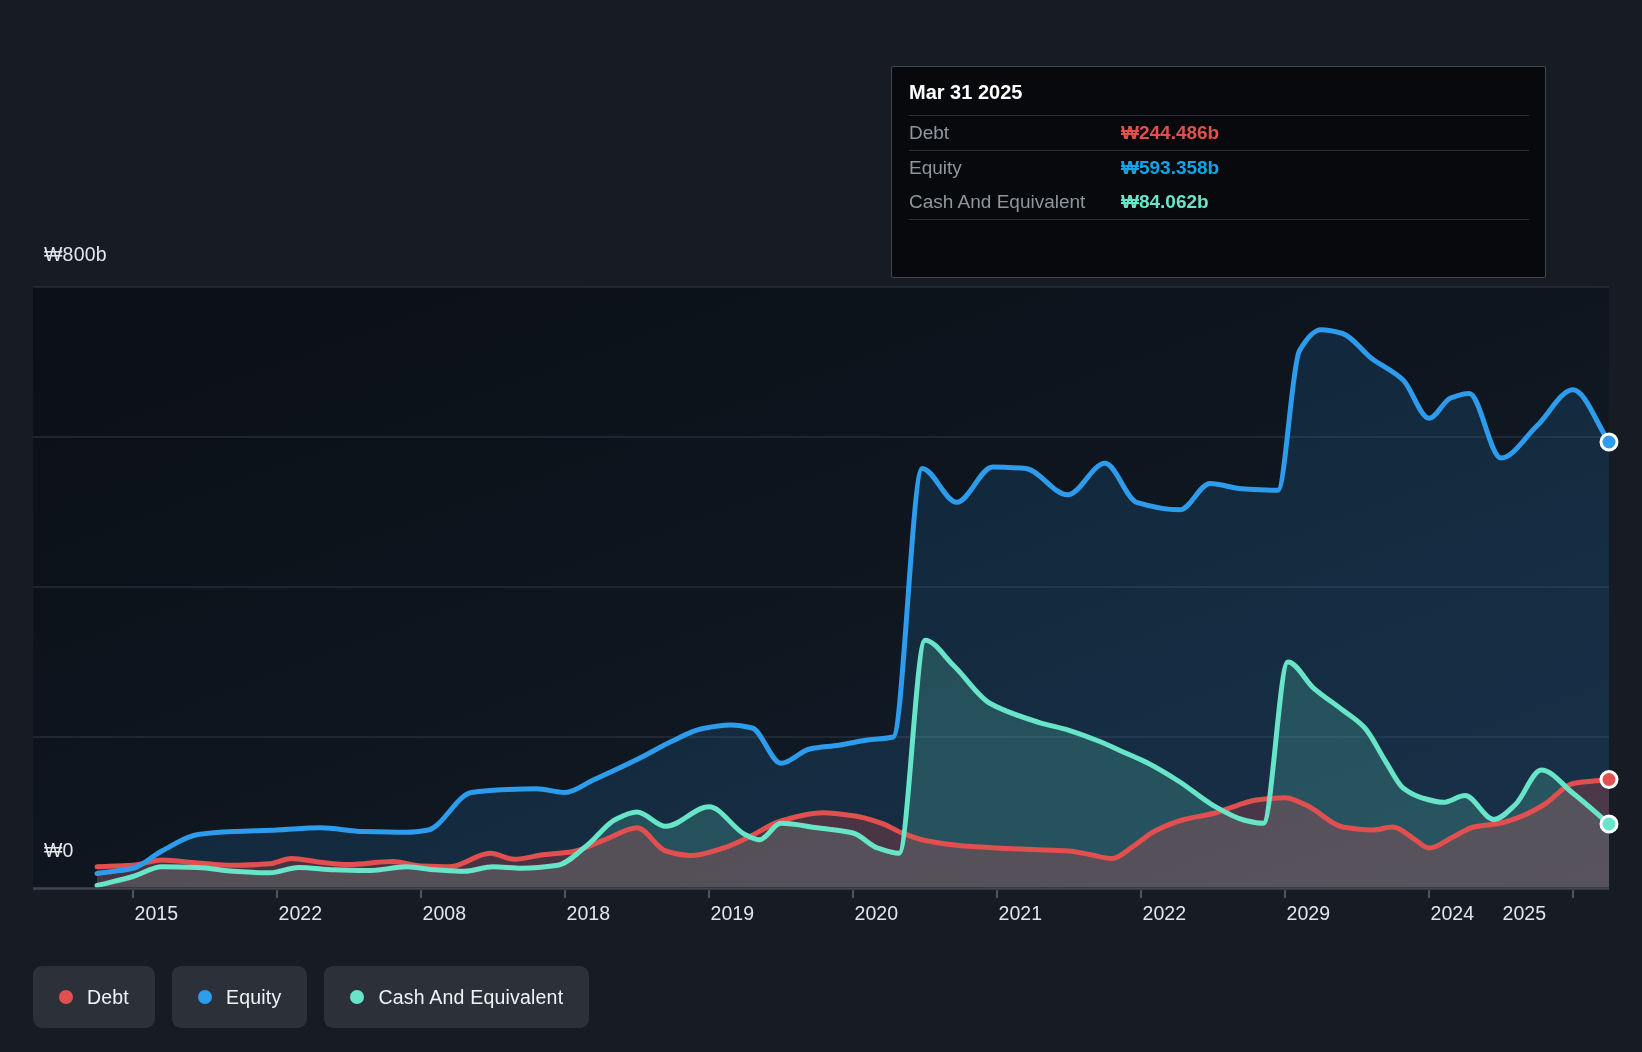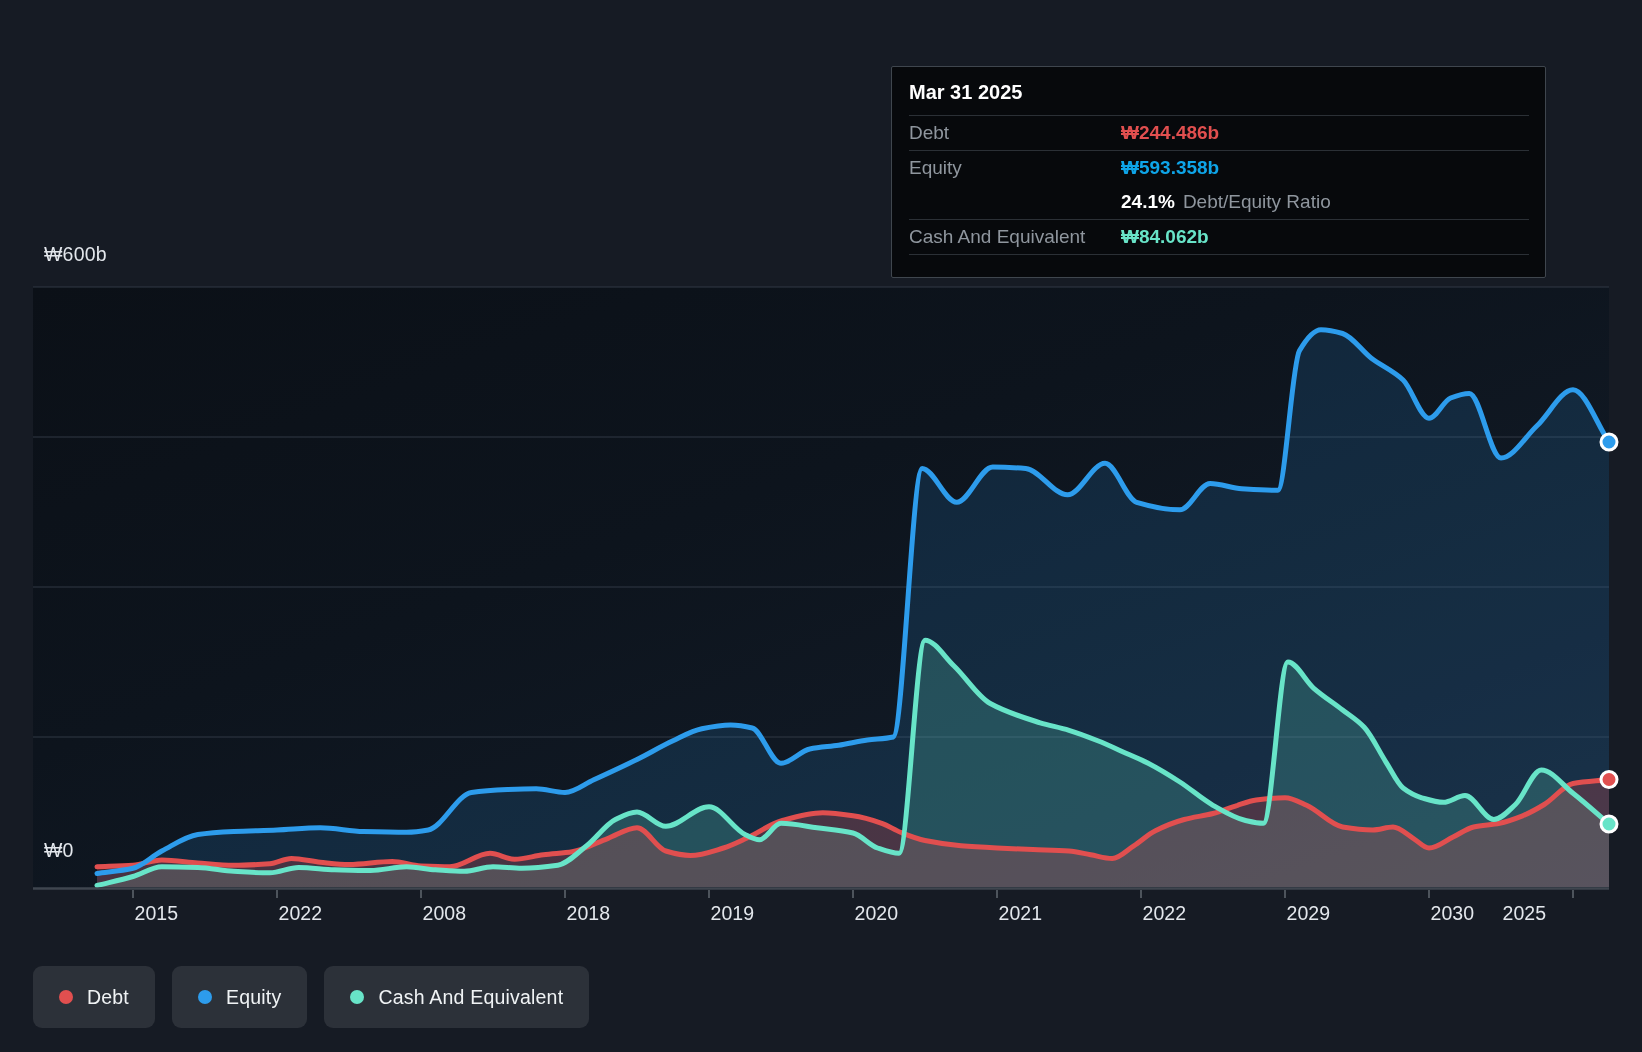--- a/index.html
+++ b/index.html
@@ -76,52 +76,46 @@
       <line x1="997" y1="890" x2="997" y2="898" stroke="#4d545c" stroke-width="2"></line>
       <line x1="1141" y1="890" x2="1141" y2="898" stroke="#4d545c" stroke-width="2"></line>
       <line x1="1285" y1="890" x2="1285" y2="898" stroke="#4d545c" stroke-width="2"></line>
       <line x1="1429" y1="890" x2="1429" y2="898" stroke="#4d545c" stroke-width="2"></line>
       <line x1="1573" y1="890" x2="1573" y2="898" stroke="#4d545c" stroke-width="2"></line>
       <circle cx="1609.0" cy="779.5" r="8" fill="#e14f4f" stroke="#ffffff" stroke-width="3"></circle>
       <circle cx="1609.0" cy="442.0" r="8" fill="#2d9cec" stroke="#ffffff" stroke-width="3"></circle>
       <circle cx="1609.0" cy="824.0" r="8" fill="#68e4c8" stroke="#ffffff" stroke-width="3"></circle>
     </svg>
 
-  <div class="ylabel" style="top:243px;">₩600b</div>
+  <div class="ylabel" style="top:243px;">₩800b</div>
   <div class="ylabel" style="top:839px;">₩0</div>
 
   <div id="xlabels">
       <div class="xlabel" style="left: 133px;">2015</div>
       <div class="xlabel" style="left: 277px;">2022</div>
       <div class="xlabel" style="left: 421px;">2008</div>
       <div class="xlabel" style="left: 565px;">2018</div>
       <div class="xlabel" style="left: 709px;">2019</div>
       <div class="xlabel" style="left: 853px;">2020</div>
       <div class="xlabel" style="left: 997px;">2021</div>
       <div class="xlabel" style="left: 1141px;">2022</div>
       <div class="xlabel" style="left: 1285px;">2029</div>
-      <div class="xlabel" style="left: 1429px;">2030</div>
+      <div class="xlabel" style="left: 1429px;">2024</div>
       <div class="xlabel" style="left: 1501px;">2025</div>
     </div>
 
   <div class="tooltip">
     <div class="tt-title">Mar 31 2025</div>
     <div class="tt-row sep">
       <span class="tt-label">Debt</span>
       <span class="tt-value" id="tt-debt-val" style="color: rgb(225, 79, 79);">₩244.486b</span>
     </div>
     <div class="tt-row">
       <span class="tt-label">Equity</span>
       <span class="tt-value" id="tt-equity-val" style="color: #0ea5e9;">₩593.358b</span>
-    </div>
-    <div class="tt-row sep">
-      <span class="tt-label"></span>
-      <span>
-        <span class="tt-ratio-strong">24.1%</span><span class="tt-ratio-rest">Debt/Equity Ratio</span>
-      </span>
     </div>
     <div class="tt-row sep">
       <span class="tt-label">Cash And Equivalent</span>
       <span class="tt-value" id="tt-cash-val" style="color: rgb(104, 228, 200);">₩84.062b</span>
     </div>
   </div>
 
   <div class="legend" id="legend">
       <div class="legend-btn">
         <span class="legend-dot" style="background: rgb(225, 79, 79);"></span>

